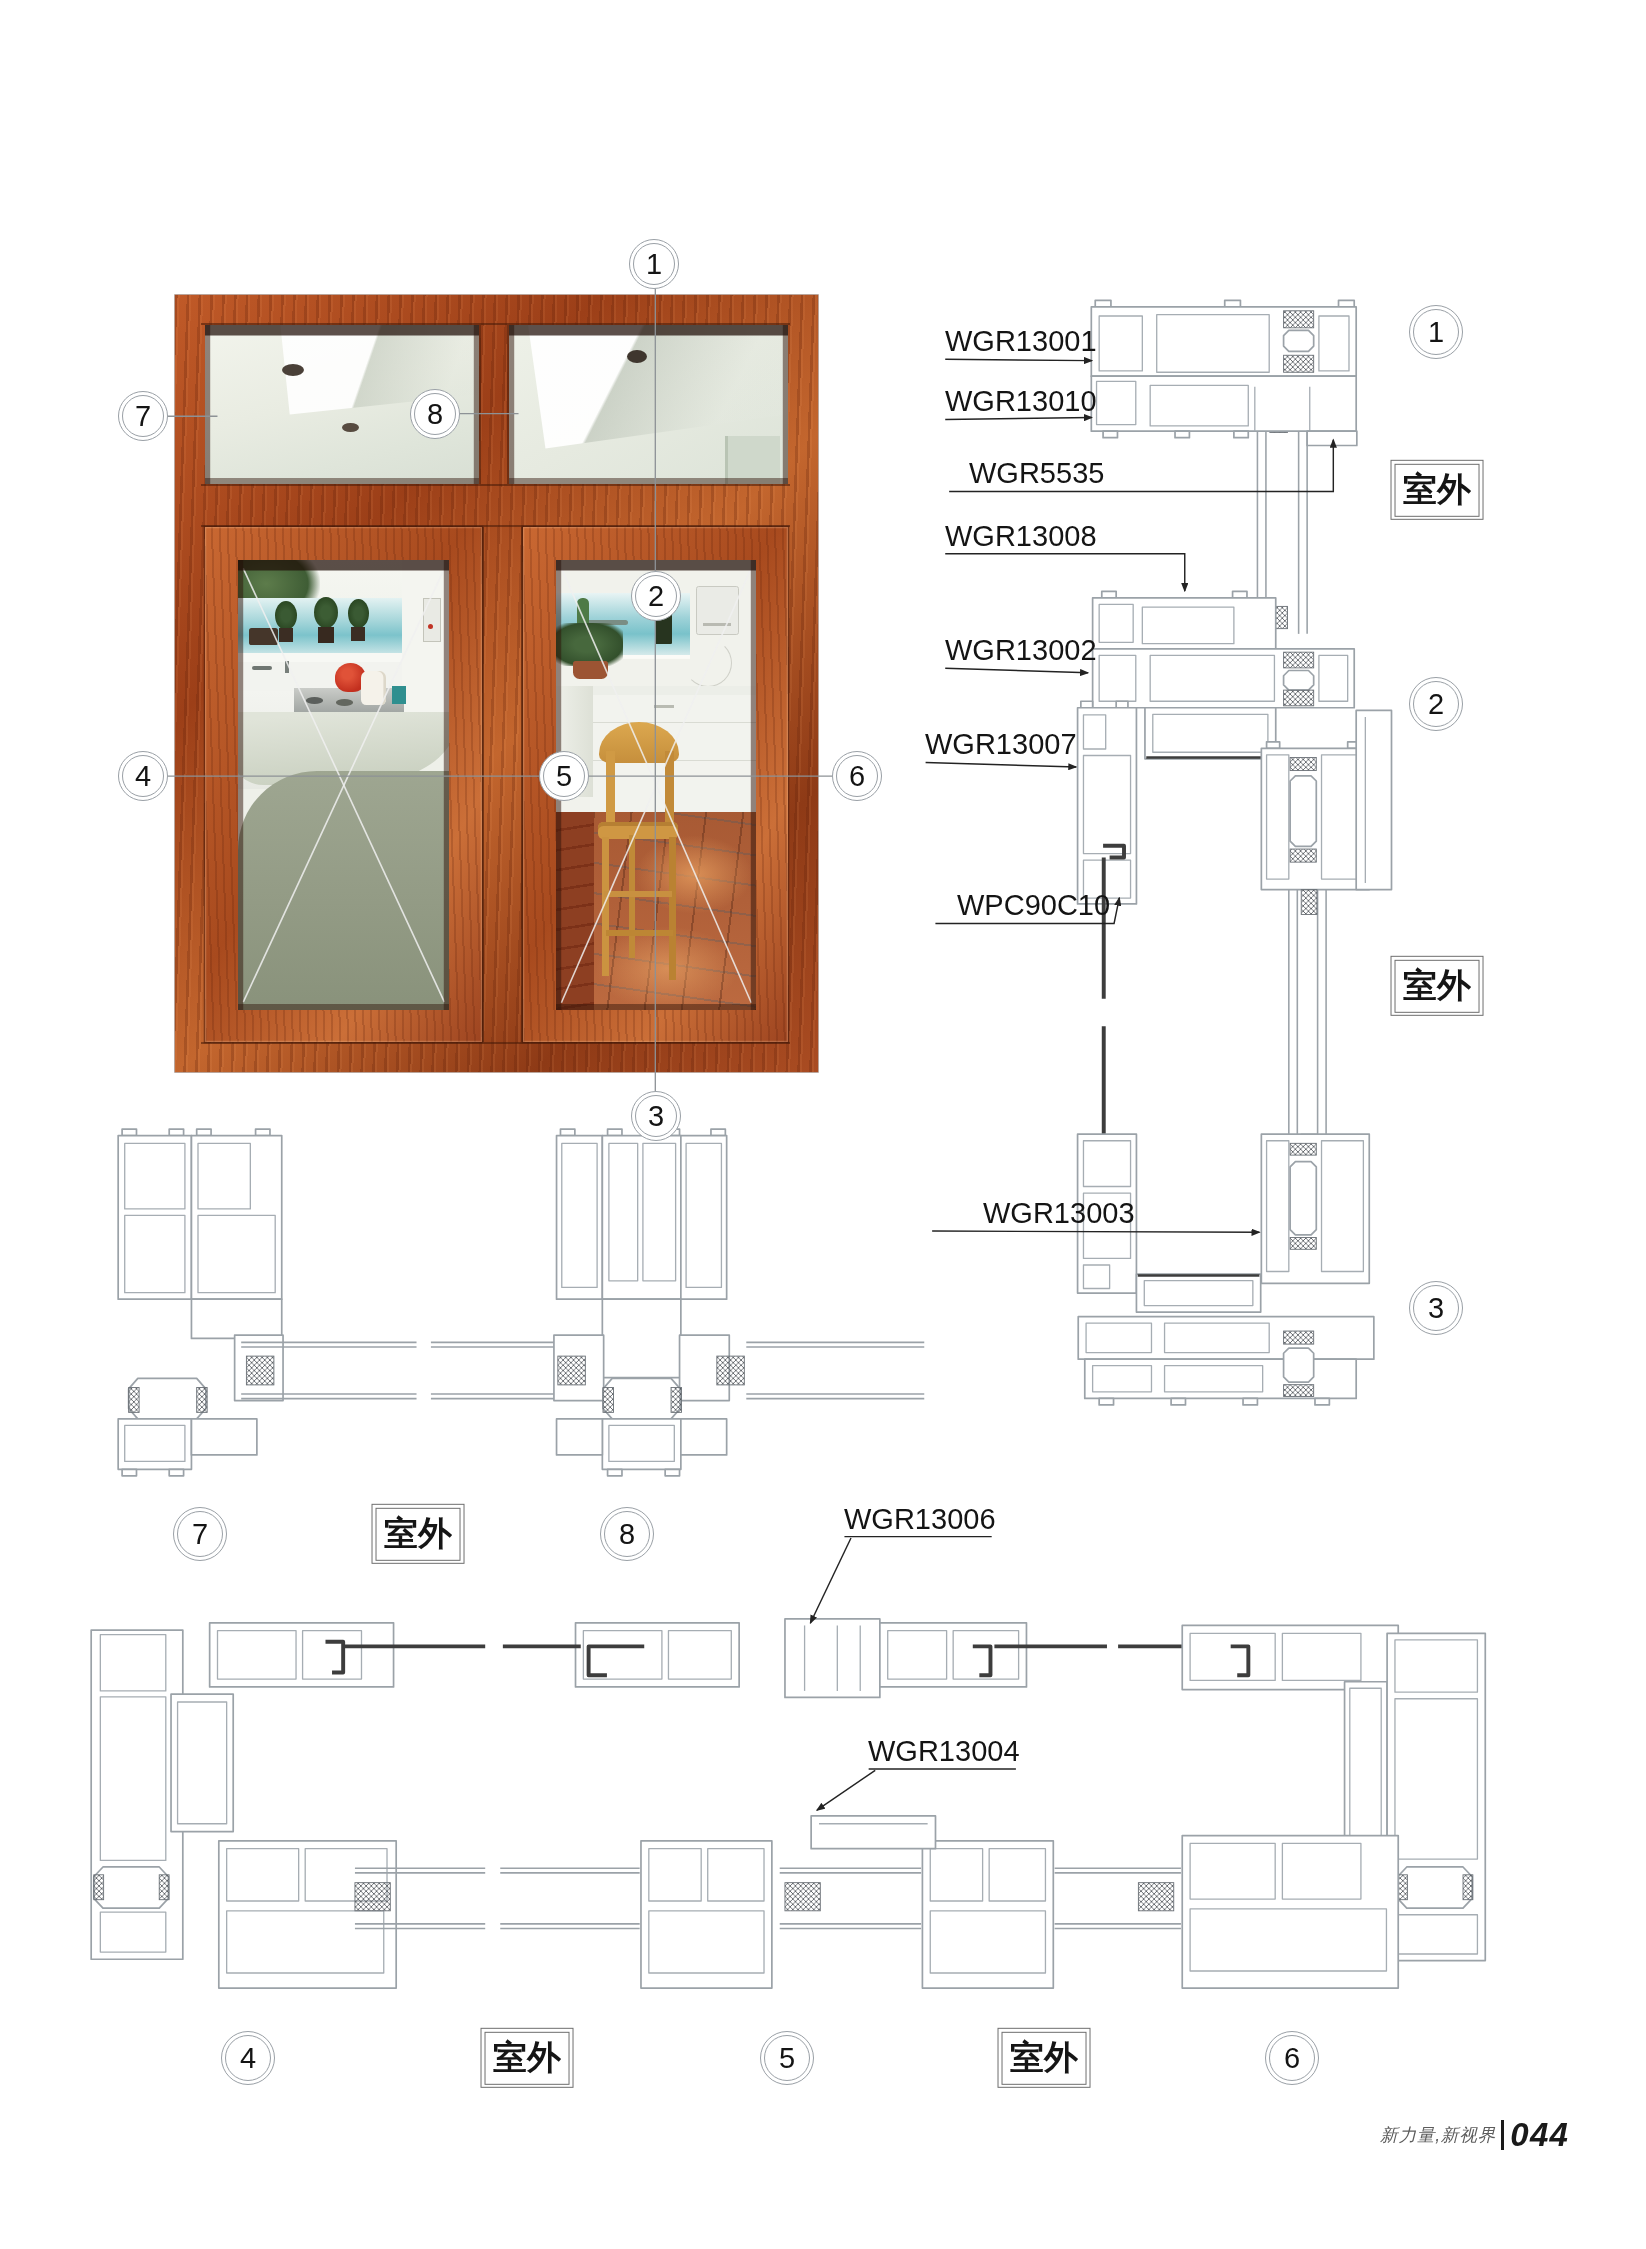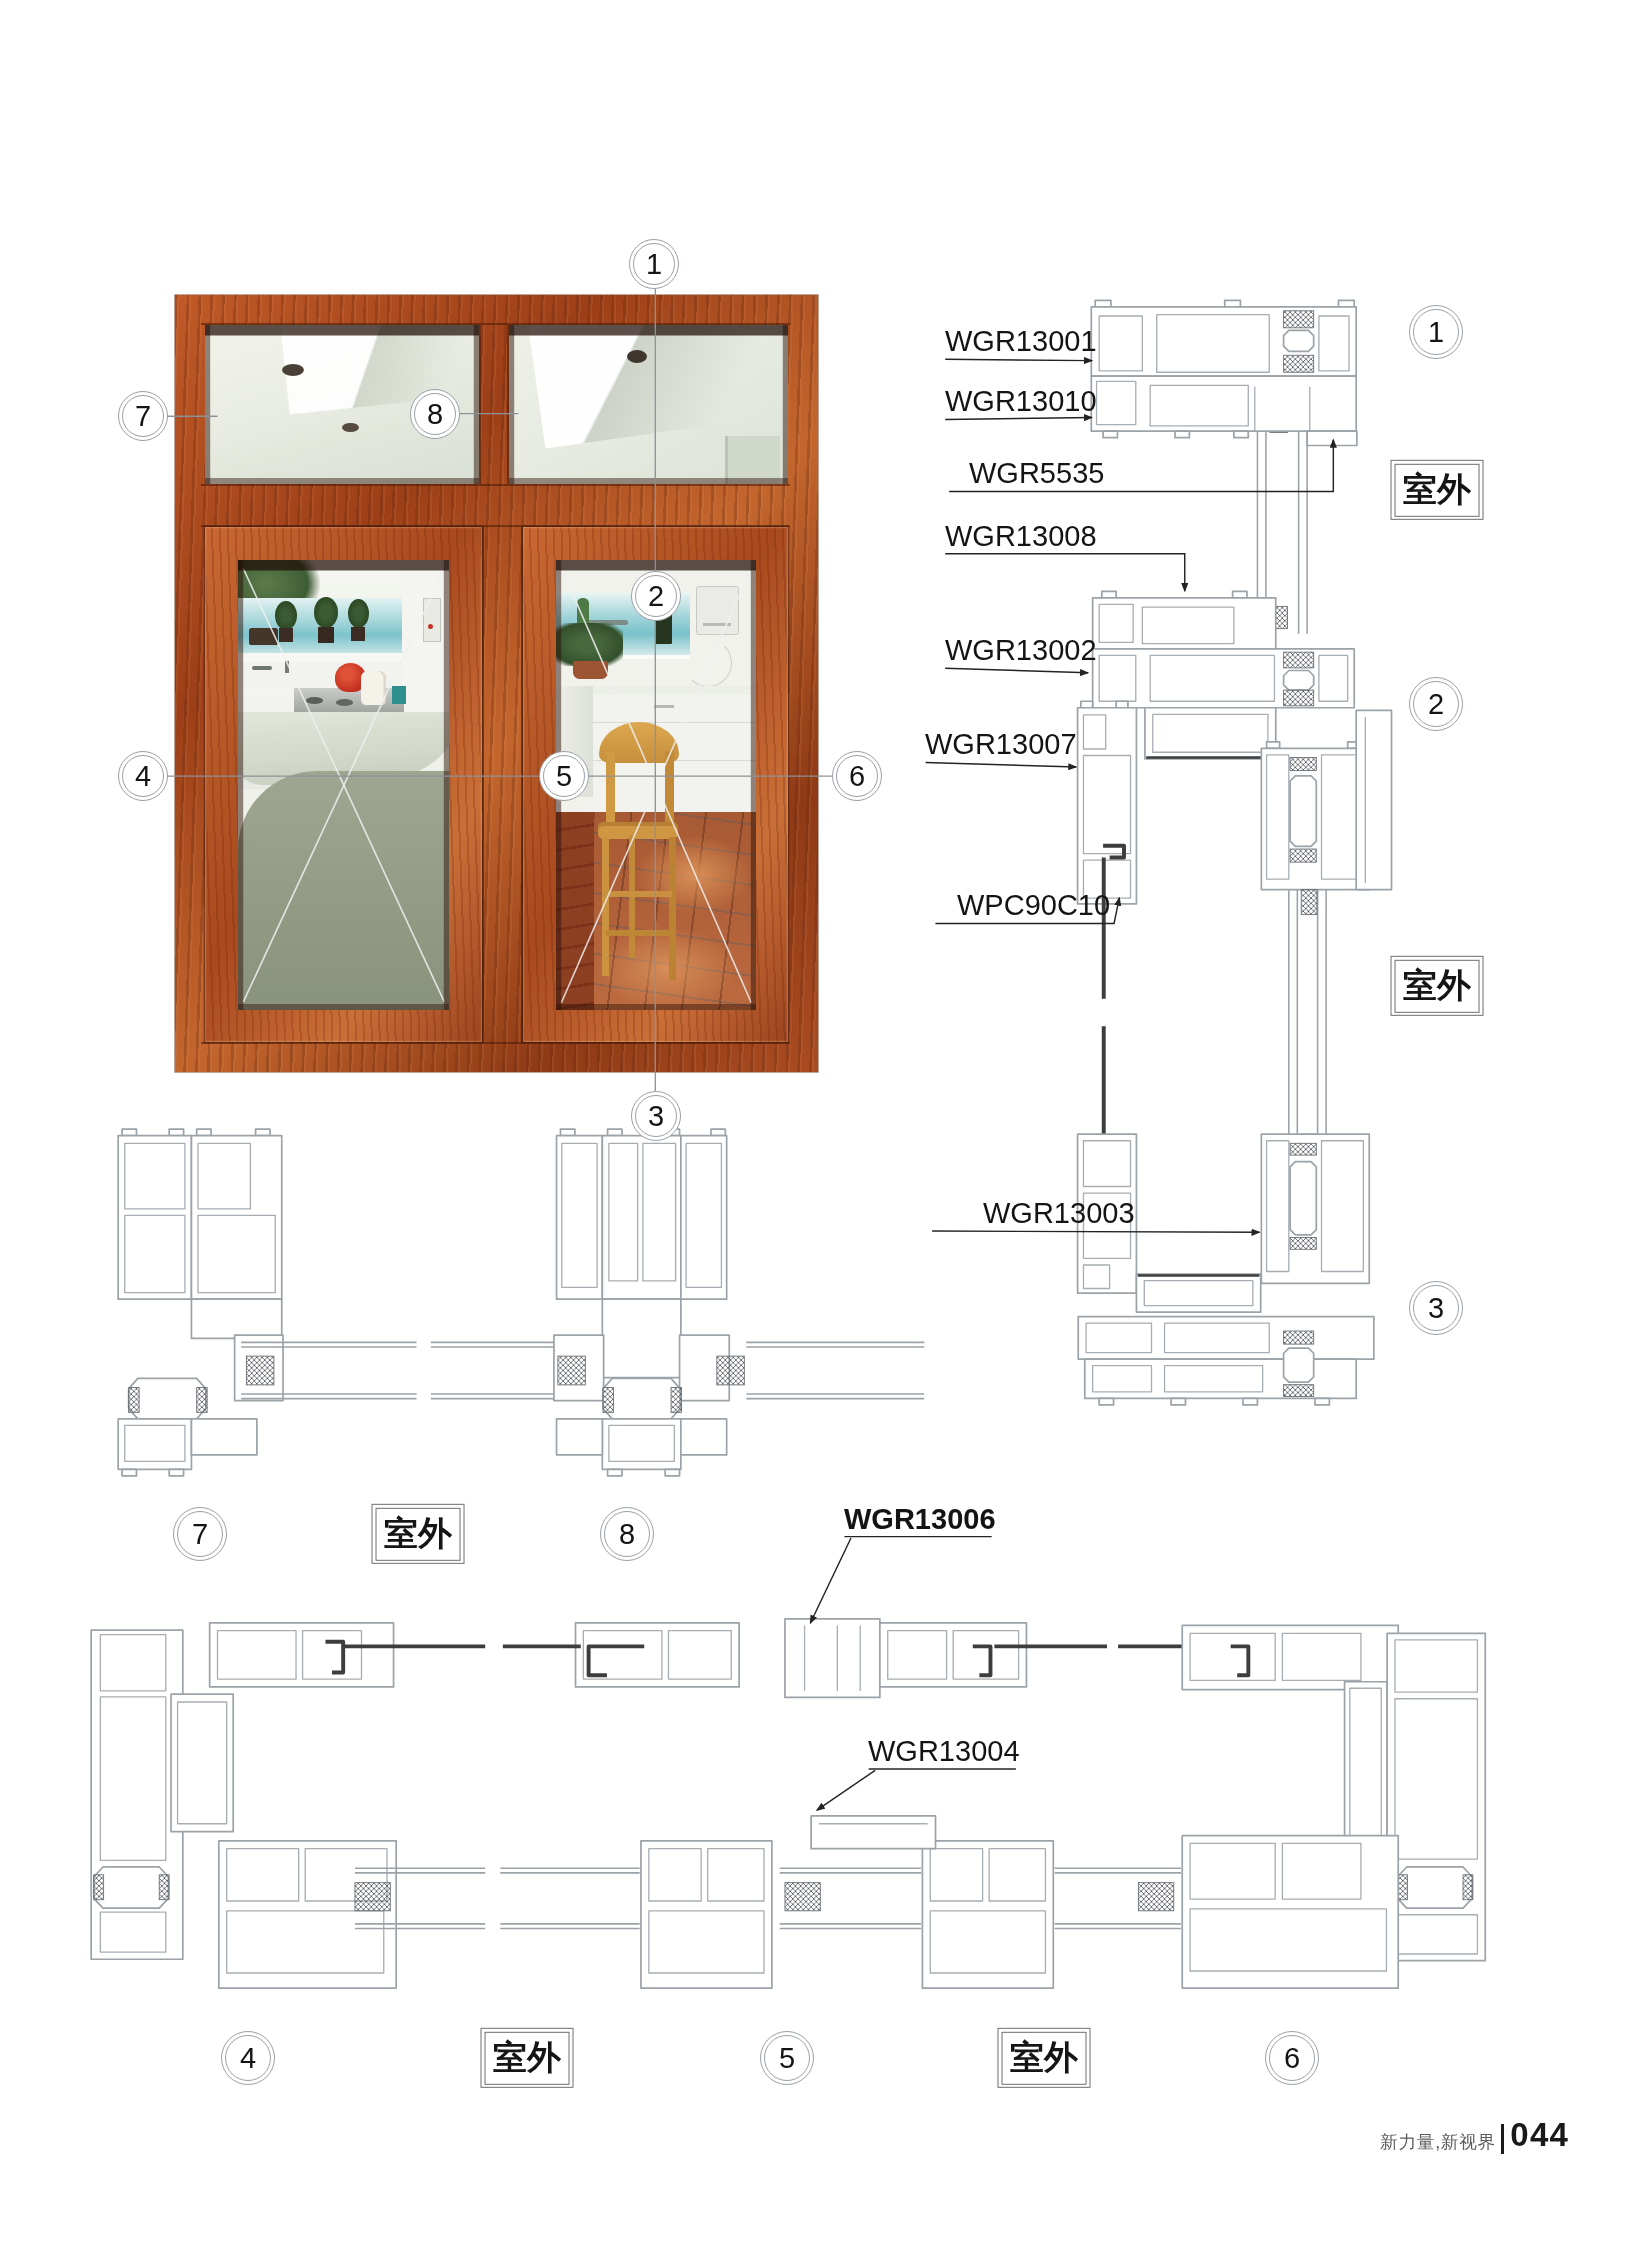--- a/index.html
+++ b/index.html
@@ -40,21 +40,21 @@
   svg.drw .pi{fill:none;stroke:#a6adb3;stroke-width:2;stroke-linejoin:round;}
   svg.drw .hx{fill:url(#hxp);stroke:#6c7278;stroke-width:1.4;}
   svg.drw .gl{fill:none;stroke:#9ba2a8;stroke-width:2.4;}
   svg.drw .dk{fill:none;stroke:#3d3d3d;stroke-width:6;stroke-linejoin:round;}
   svg.drw .dkt{fill:none;stroke:#3d3d3d;stroke-width:4;}
   #overlay{position:absolute;left:0;top:0;z-index:30;pointer-events:none;}
   #overlay .lead{fill:none;stroke:#232323;stroke-width:2.2;}
   #overlay .call{fill:none;stroke:#8d9296;stroke-width:2;}
   .xline{position:absolute;inset:0;z-index:8;}
   
-  .footer{position:absolute;left:1380px;top:2116px;display:flex;align-items:flex-end;z-index:40;}
+  .footer{position:absolute;left:1380px;top:2116px;display:flex;align-items:center;z-index:40;font-style:italic;}
   .footer .brand{font-size:17.7px;color:#5c5c5c;letter-spacing:0.7px;}
   .footer .bar{width:2.6px;height:30px;background:#1a1a1a;margin:0 6.5px 0 5.2px;}
   .footer .pg{font-size:33px;font-weight:bold;color:#1a1a1a;letter-spacing:1.3px;}
 </style>
 </head>
 <body>
 
 <div id="page">
 
   <svg width="0" height="0" style="position:absolute" aria-hidden="true">
@@ -539,21 +539,21 @@
     </div>
 
   <div class="plabel" style="left:945px;top:325px;">WGR13001</div>
   <div class="plabel" style="left:945px;top:385px;">WGR13010</div>
   <div class="plabel" style="left:949px;top:457px;margin-left:20px;">WGR5535</div>
   <div class="plabel" style="left:945px;top:520px;">WGR13008</div>
   <div class="plabel" style="left:945px;top:634px;">WGR13002</div>
   <div class="plabel" style="left:925px;top:728px;">WGR13007</div>
   <div class="plabel" style="left:935px;top:889px;margin-left:22px;">WPC90C10</div>
   <div class="plabel" style="left:983px;top:1197px;">WGR13003</div>
-  <div class="plabel" style="left:844px;top:1503px;font-weight:bold;">WGR13006</div>
+  <div class="plabel" style="left:844px;top:1503px;">WGR13006</div>
   <div class="plabel" style="left:868px;top:1735px;">WGR13004</div>
 
   <div class="footer">
     <span class="brand">新力量,新视界</span>
     <span class="bar"></span>
     <span class="pg">044</span>
   </div>
 
 </div>
 

